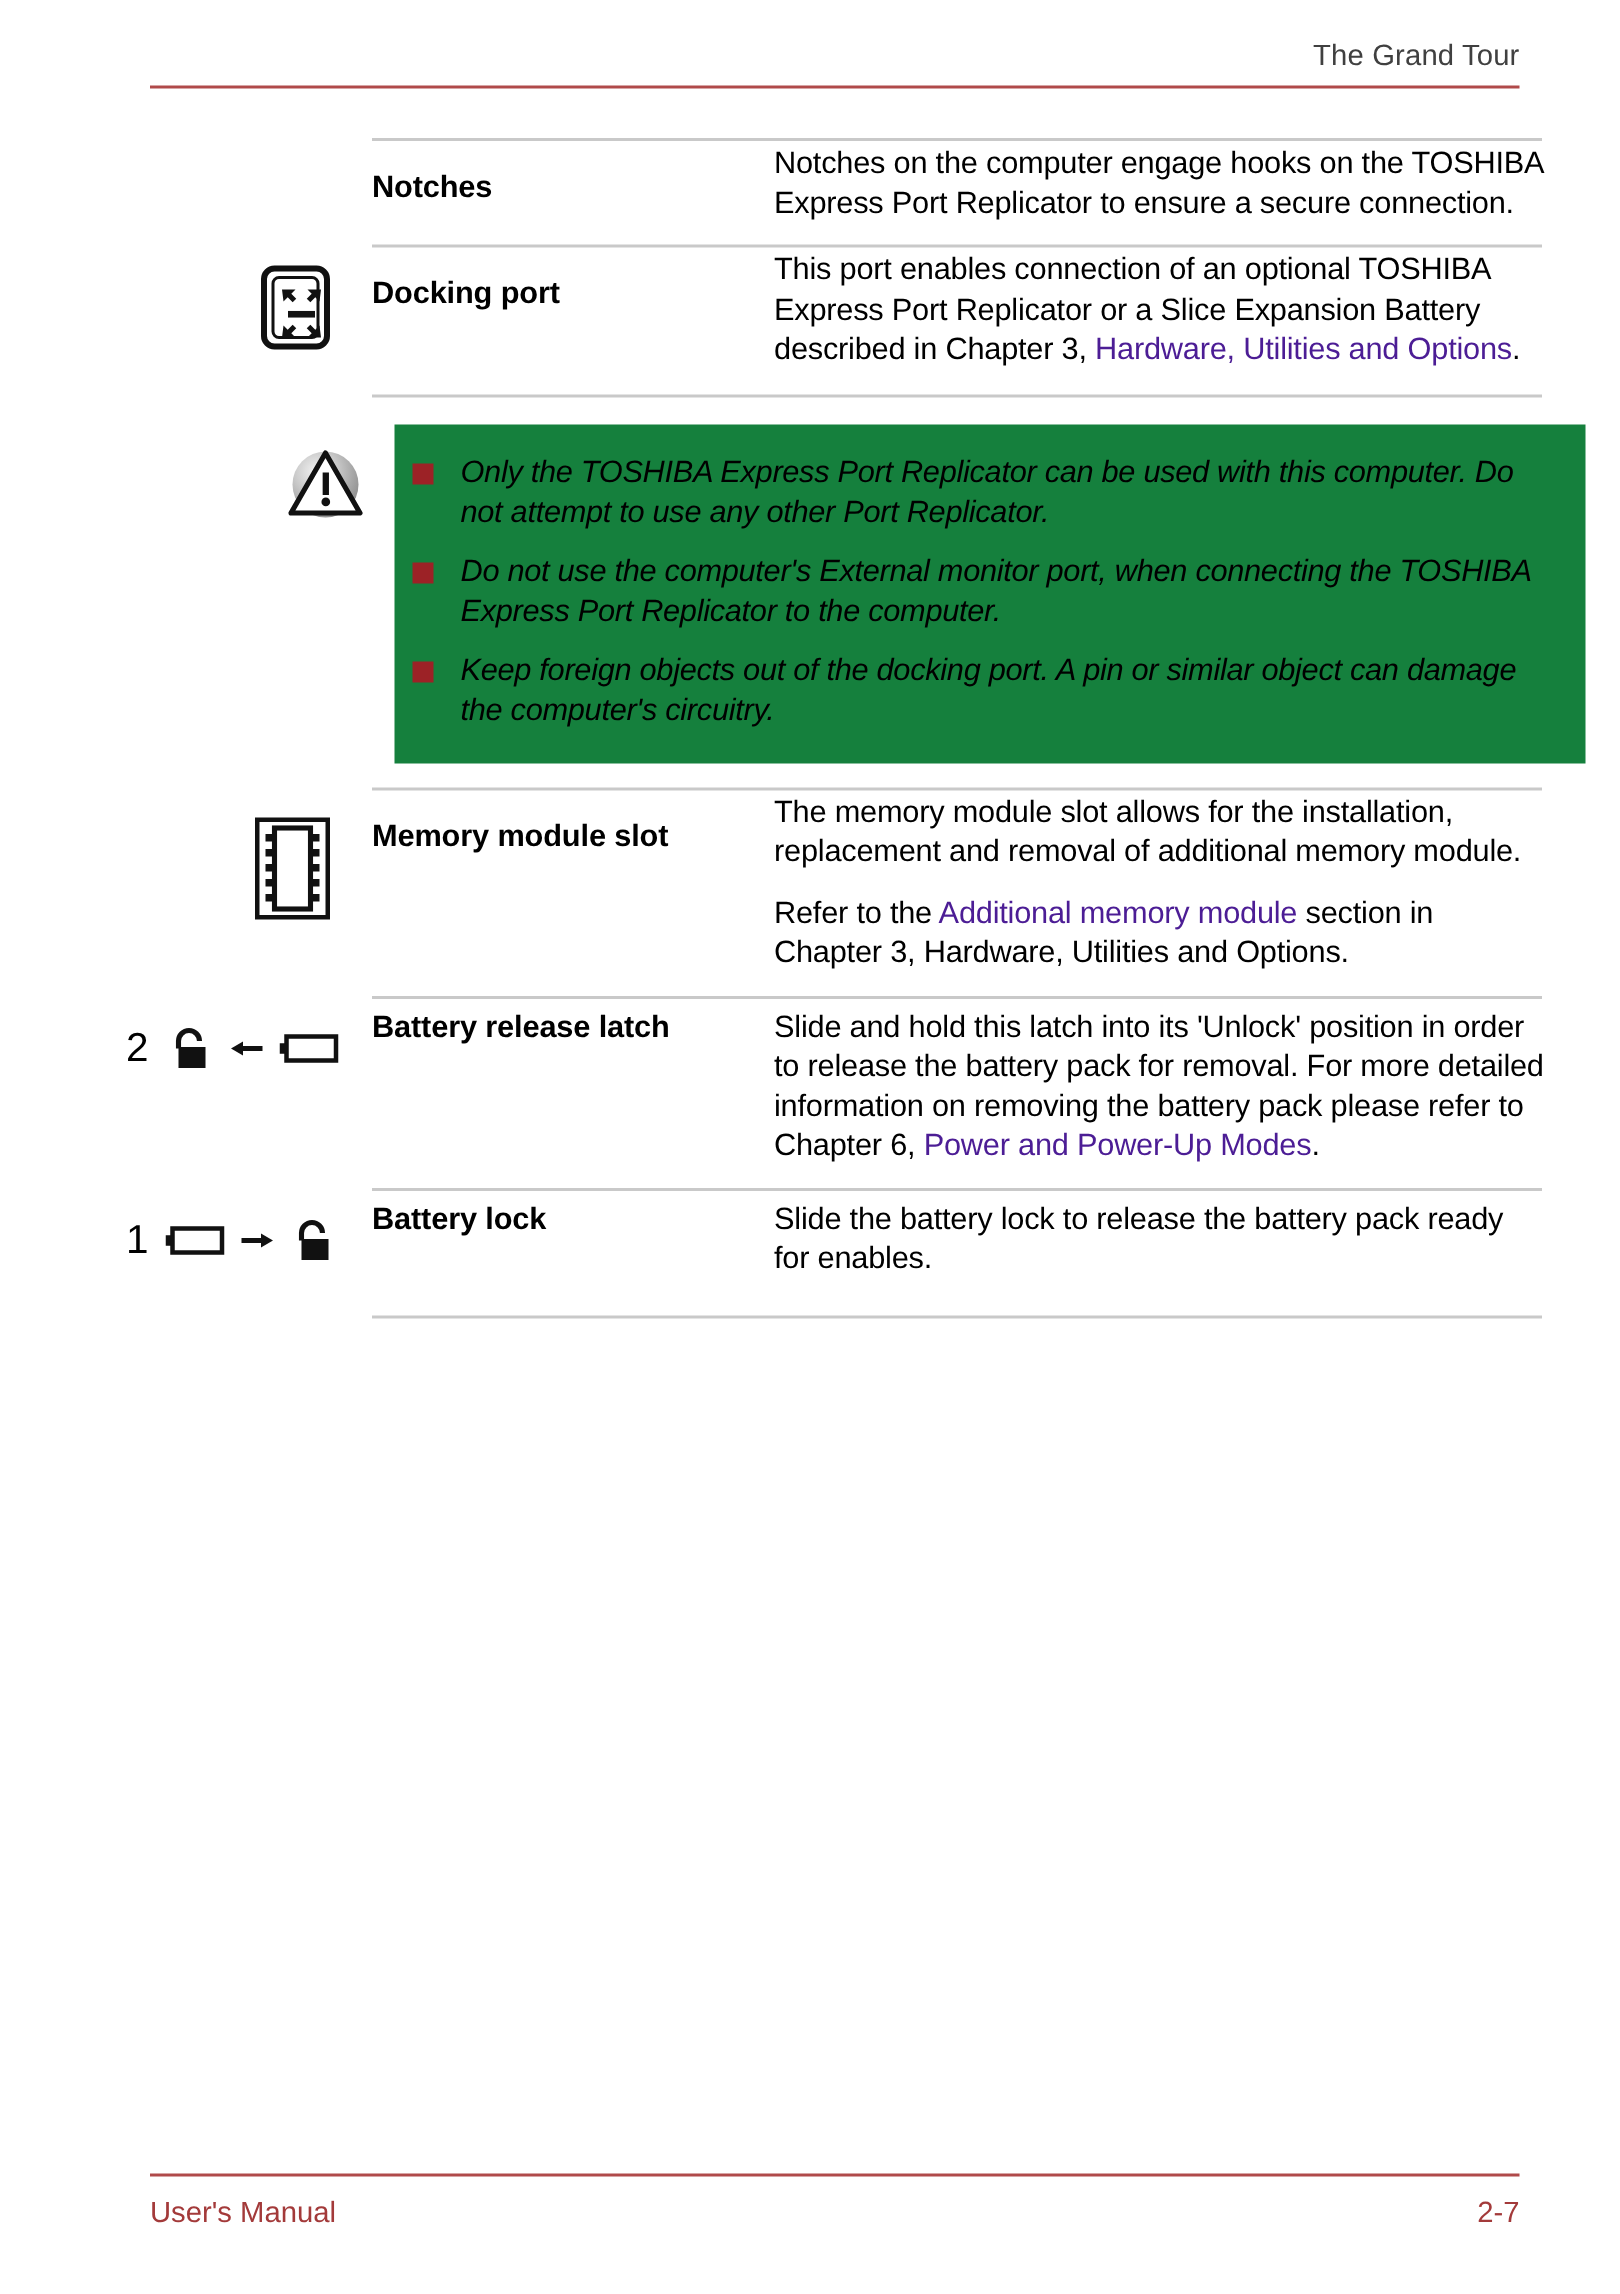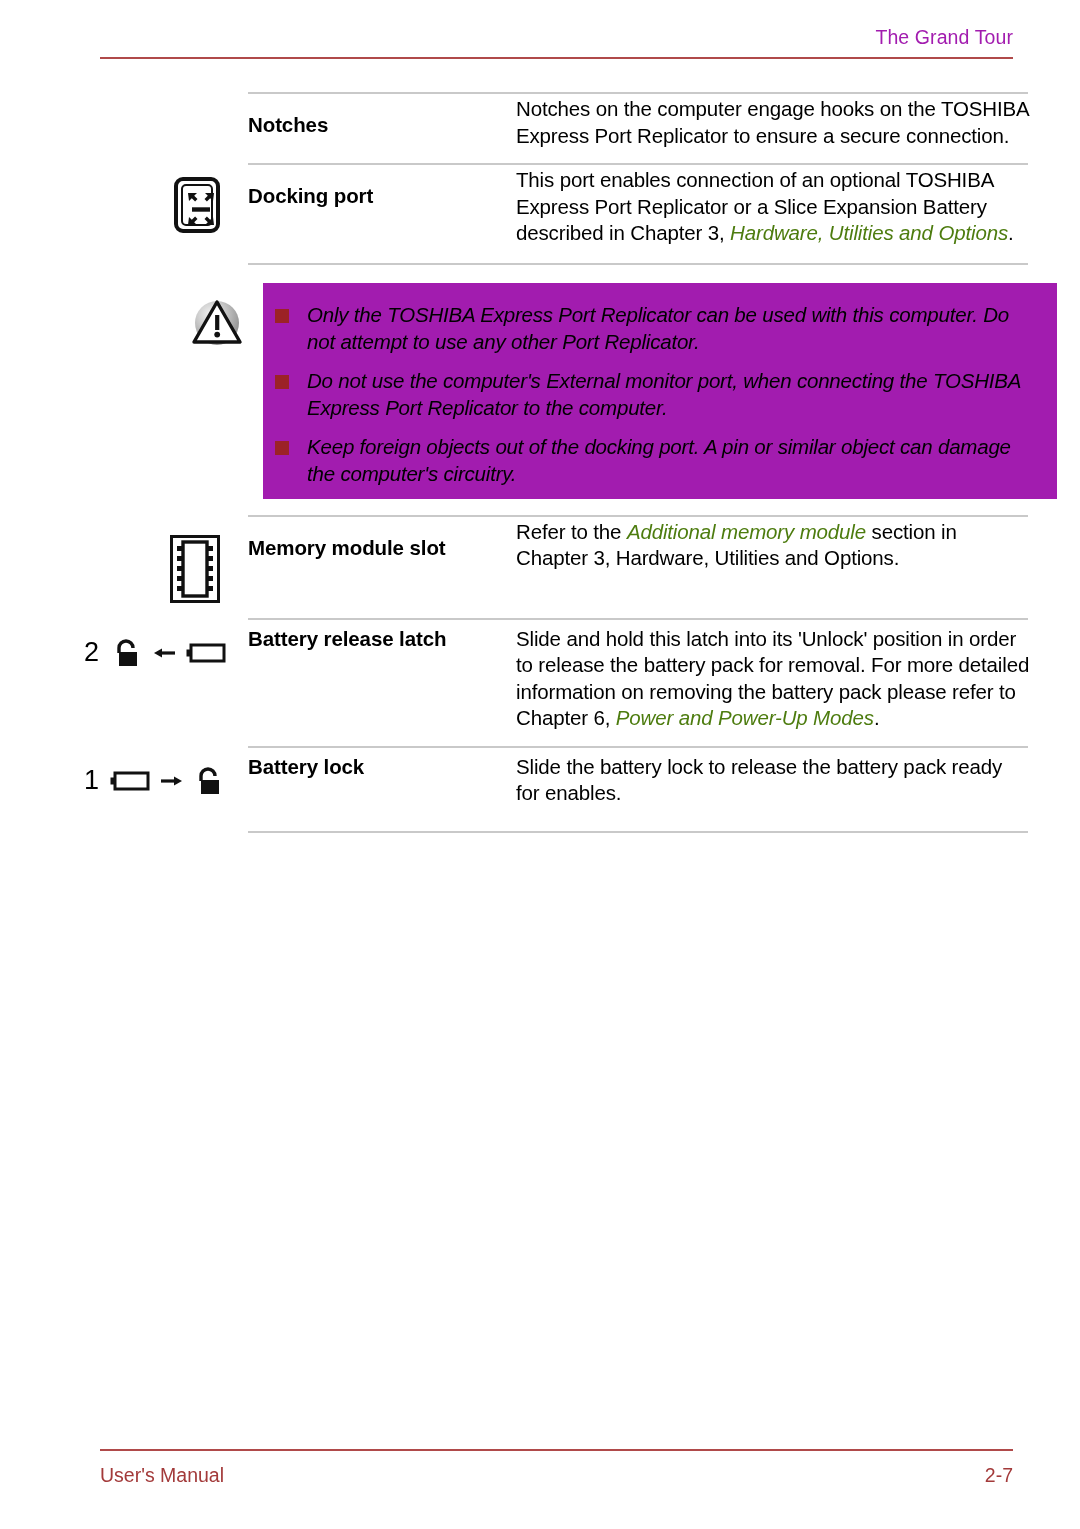--- a/index.html
+++ b/index.html
@@ -16,21 +16,21 @@
   }
 
   
   .page-header {
     position: absolute;
     left: 100px; top: 26px; width: 913px;
   }
   .page-header .hdr-title {
     text-align: right;
     font-size: 19.5px;
-    color: #a21caf;
+    color: #404040;
     letter-spacing: 0.1px;
     line-height: 1.2;
   }
   .page-header .hdr-rule {
     margin-top: 8px;
     height: 2px;
     background: #B04A4A;
     width: 100%;
   }
 
@@ -79,44 +79,43 @@
     padding-top: 2px;
     padding-right: 66px;
     font-size: 20.5px;
     line-height: 26.5px;
     letter-spacing: -0.15px;
   }
   .desc-col p { margin: 0; }
   .desc-col p + p { margin-top: 14px; }
 
   .lnk {
-    color: #4d7c0f;
-    font-style: italic;
+    color: #4c1d95;
   }
 
   
   .warning-row {
     position: relative;
     display: flex;
     align-items: flex-start;
     margin-top: 18px;
   }
   .warning-icon-col {
     width: 247px;
     flex: 0 0 247px;
     display: flex;
     justify-content: flex-end;
     padding-right: 18px;
     padding-top: 12px;
   }
   .warning-box {
     flex: 1 1 auto;
-    background: #a21caf;
+    background: #15803d;
     margin-right: 39px;
-    padding: 14px 20px 12px 12px;
+    padding: 14px 20px 22px 12px;
   }
   .warn-item {
     display: flex;
     align-items: flex-start;
     margin-top: 12px;
   }
   .warn-item:first-child { margin-top: 4px; }
   .warn-bullet {
     width: 14px; height: 14px;
     background: #9C2226;
@@ -287,20 +286,21 @@
             <rect x="33" y="28" width="7" height="5"></rect>
             <rect x="33" y="38" width="7" height="5"></rect>
             <rect x="33" y="48" width="7" height="5"></rect>
           </g>
           <rect x="10" y="4" width="24" height="54" fill="#fff" stroke="#111" stroke-width="3.4"></rect>
         </svg>
       </div>
     </div>
     <div class="label-col">Memory module slot</div>
     <div class="desc-col">
+      <p><span>The memory module slot allows for the installation, replacement and removal of additional memory module.</span></p>
       <p><span>Refer to the </span><span class="lnk">Additional memory module</span><span> section in Chapter 3, Hardware, Utilities and Options.</span></p>
     </div>
   </div>
 
   <div class="divider" style="margin-top:15px"></div>
 
   <div class="row">
     <div class="icon-col" style="padding-top:4px; padding-right:22px">
       <div class="num-ico">
         <span class="num">2</span>

